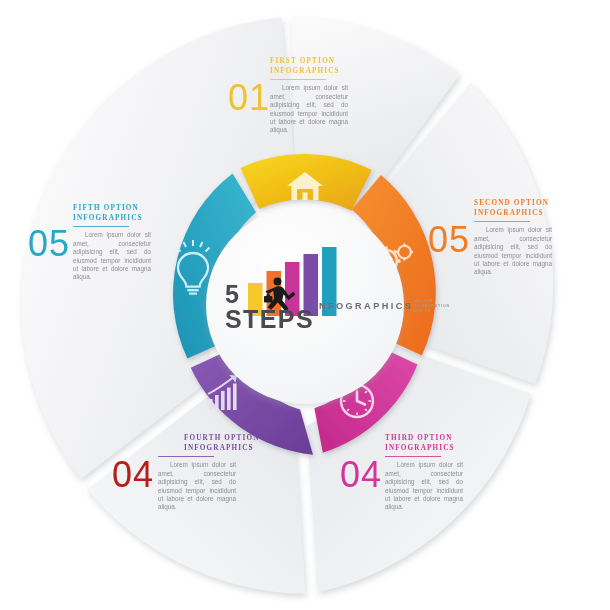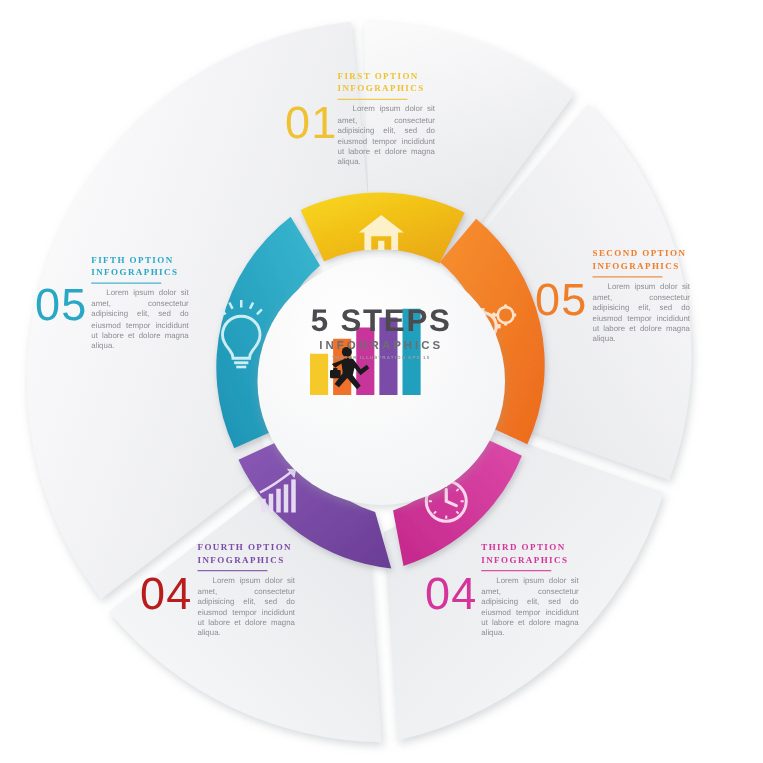--- a/index.html
+++ b/index.html
@@ -40,21 +40,21 @@
     font-weight:300;
     letter-spacing:1px;
     line-height:31px;
     font-family:"Liberation Sans", sans-serif;
   }
 
   
   .center-wrap{
     position:absolute;
     left:225px;top:243px;width:160px;height:125px;
-    display:flex;flex-direction:column;align-items:center;justify-content:flex-start;
+    display:flex;flex-direction:row;align-items:center;justify-content:flex-start;
   }
   .steps-title{
     font-size:25px;font-weight:bold;color:#4b4b4f;
     letter-spacing:1.4px;line-height:25px;margin-top:2px;
   }
   .steps-sub{
     font-size:9.2px;font-weight:bold;color:#6d6d72;
     letter-spacing:2.4px;line-height:11px;margin-top:1px;
   }
   .steps-tiny{
@@ -245,21 +245,21 @@
 
   <div class="blk" style="left:385px;top:434px;">
     <div class="opt-head" style="color:#D5349A;">THIRD OPTION
 INFOGRAPHICS</div>
     <div class="rule" style="background:#D5349A;"></div>
     <div class="opt-body">Lorem ipsum dolor sit amet, consectetur adipisicing elit, sed do eiusmod tempor incididunt ut labore et dolore magna aliqua.</div>
   </div>
   <div class="opt-num" style="left:340px;top:459px;color:#D5349A;">04</div>
 
   <div class="blk" style="left:158px;top:434px;">
-    <div class="opt-head" style="color:#7B4BA8;">FOURTH OPTION
+    <div class="opt-head" style="color:#7B4BA8;margin-left:26px;">FOURTH OPTION
 INFOGRAPHICS</div>
     <div class="rule" style="background:#7B4BA8;"></div>
     <div class="opt-body">Lorem ipsum dolor sit amet, consectetur adipisicing elit, sed do eiusmod tempor incididunt ut labore et dolore magna aliqua.</div>
   </div>
   <div class="opt-num" style="left:112px;top:459px;color:#b91c1c;">04</div>
 
   <div class="blk" style="left:73px;top:204px;">
     <div class="opt-head" style="color:#29A8C6;">FIFTH OPTION
 INFOGRAPHICS</div>
     <div class="rule" style="background:#29A8C6;"></div>

